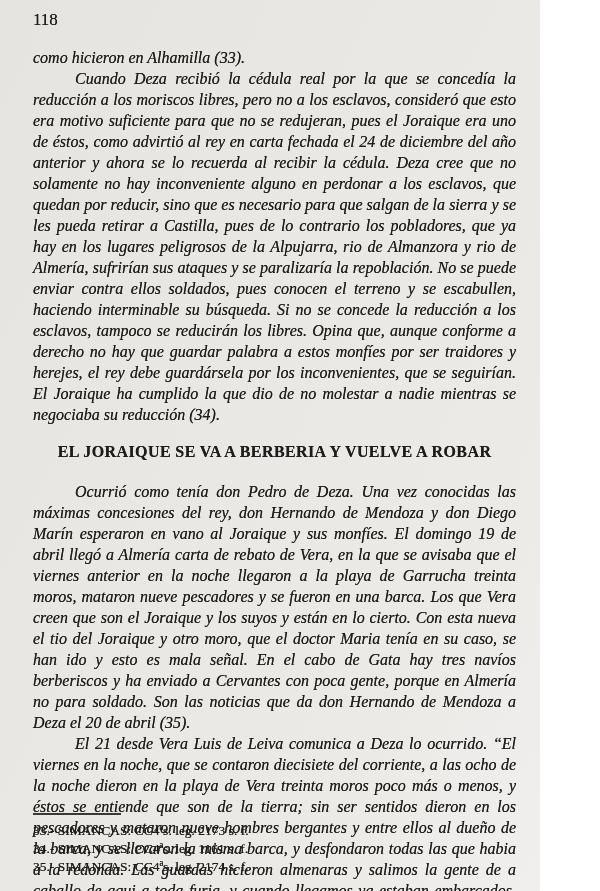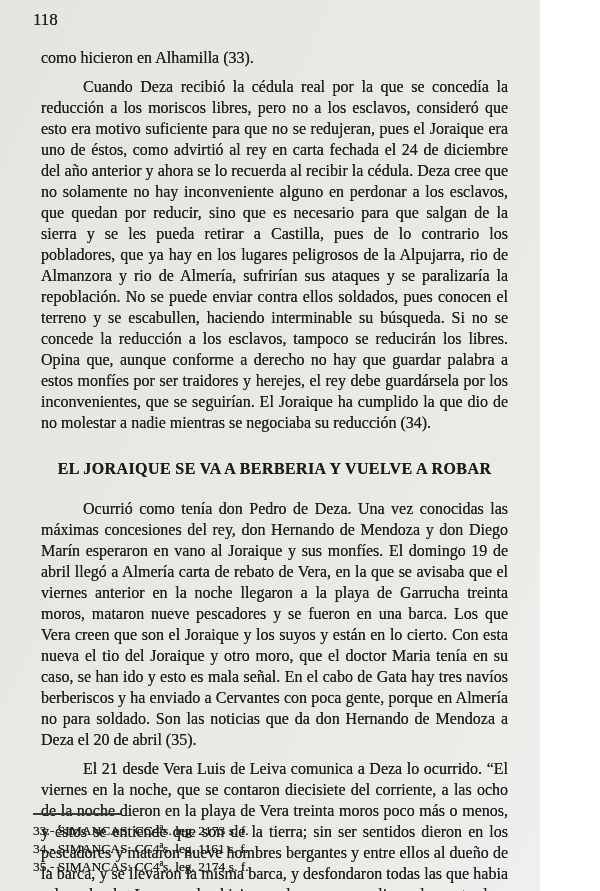--- a/index.html
+++ b/index.html
@@ -13,33 +13,34 @@
     padding:9px 24px 0 33px;
     overflow:hidden;
     text-shadow:0 0 0.45px rgba(30,29,27,0.85);
   }
   .pageno{
     font-size:17px;
     line-height:21px;
     margin:0 0 17px 0;
   }
   .bodytext p{
-    margin:8px;
+    margin:0;
     font-size:16px;
     line-height:21px;
     text-align:justify;
+    font-style:italic;
   }
   .bodytext p.indent{ text-indent:42px; }
   h2.heading{
     font-size:16px;
     line-height:20px;
     font-weight:bold;
     text-align:center;
     letter-spacing:0.4px;
-    margin:26px 0 19px 0;
+    margin:17px 0 19px 0;
   }
   .footnotes{
     position:absolute;
     left:33px;
     top:813px;
     width:420px;
   }
   .fn-rule{
     width:88px;height:0;
     border-top:2px solid #3a3936;

